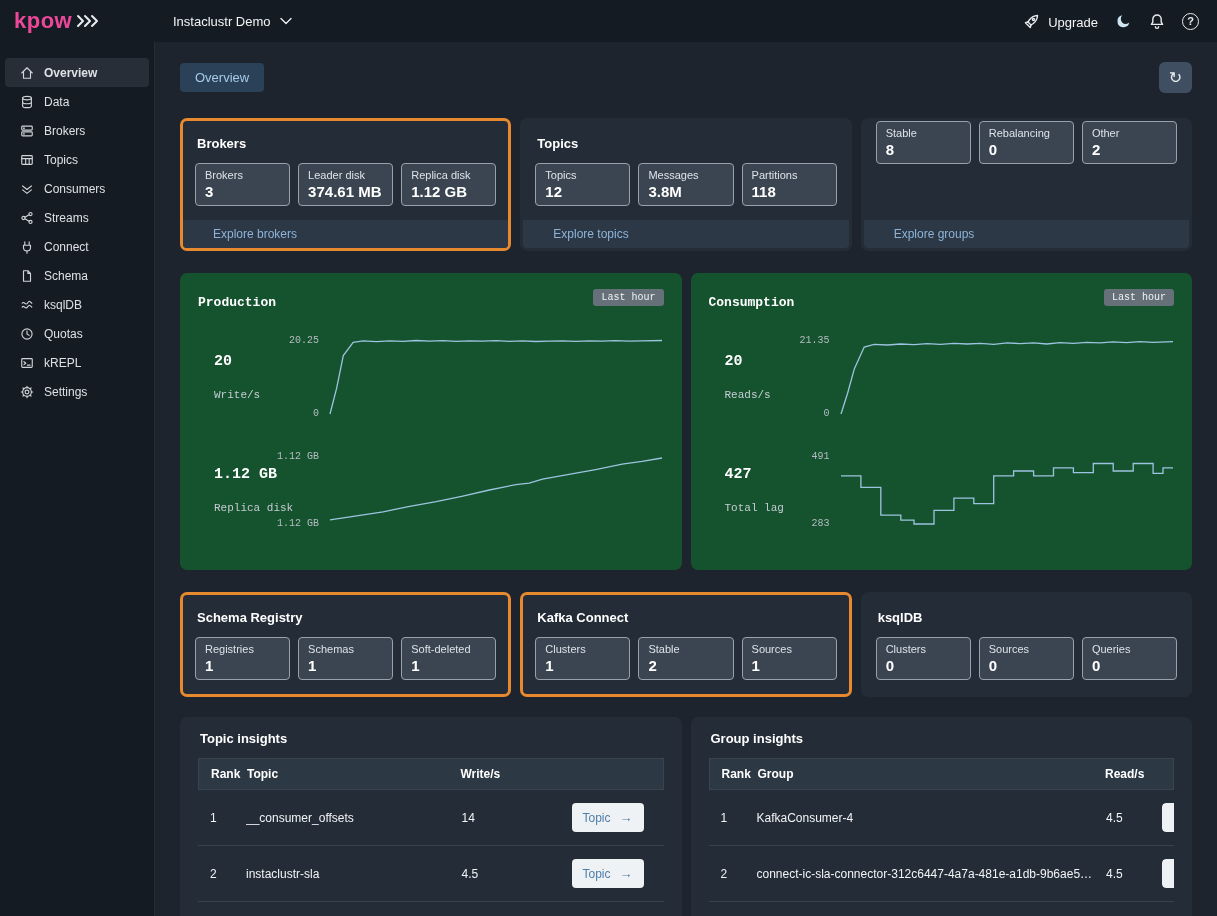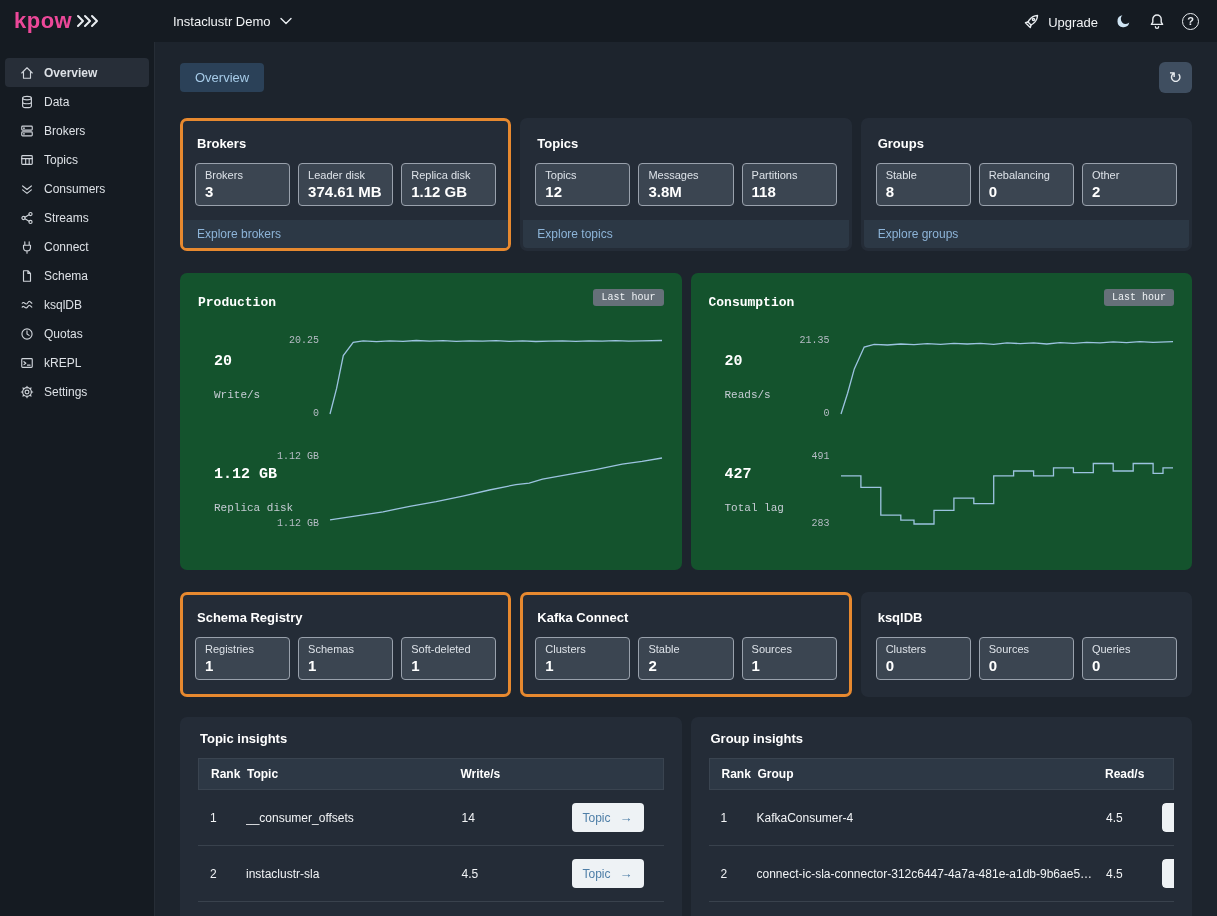--- a/index.html
+++ b/index.html
@@ -36,21 +36,21 @@
   
   .cards-row { display:flex; gap:9px; margin-top:25px; }
   .card { flex:1; background:#242c37; border-radius:7px; border:3px solid transparent;
           display:flex; flex-direction:column; overflow:hidden; }
   .card.hl { border-color:#e7892f; }
   .card-title { font-size:13px; font-weight:bold; color:#fff; padding:15px 14px 12px; }
   .tiles { display:flex; gap:8px; padding:0 12px 14px; }
   .tile { flex:1; background:#3b4551; border:1px solid #99a1ac; border-radius:4px; padding:5px 9px; }
   .tile-label { font-size:11px; color:#dde2e8; }
   .tile-value { font-size:15px; font-weight:bold; color:#fff; margin-top:2px; white-space:nowrap; }
-  .card-footer { margin-top:auto; background:#2c3845; color:#8db4d8; font-size:12px; padding:7px 14px; cursor:pointer; }
+  .card-footer { margin-top:auto; background:#2c3845; color:#8db4d8; font-size:12px; padding:7px 30px; cursor:pointer; }
 
   
   .charts-row { display:flex; gap:9px; margin-top:22px; }
   .chart-card { flex:1; background:#14532d; border-radius:7px; padding:16px 18px 20px; height:297px;font-family:Liberation Mono, monospace; }
   .chart-head { display:flex; justify-content:space-between; align-items:flex-start; }
   .chart-title { font-size:13px; font-weight:bold; color:#fff; padding-top:6px; }
   .badge { background:#667079; color:#f0f3f6; font-size:10px; padding:3px 8px; border-radius:3px; }
   .metric { display:flex; height:78px; margin-top:28px; }
   .metric.second { margin-top:38px; height:72px; }
   .metric-stat { width:74px; display:flex; flex-direction:column; justify-content:center; padding-left:16px;gap:16px; }
@@ -261,21 +261,20 @@
             </div>
             <div class="tile">
               <div class="tile-label">Partitions</div>
               <div class="tile-value">118</div>
             </div>
           </div>
           <div class="card-footer">Explore topics</div>
         </section>
 
         <section class="card">
-          <div class="card-title">Groups</div>
           <div class="tiles">
             <div class="tile">
               <div class="tile-label">Stable</div>
               <div class="tile-value">8</div>
             </div>
             <div class="tile">
               <div class="tile-label">Rebalancing</div>
               <div class="tile-value">0</div>
             </div>
             <div class="tile">

